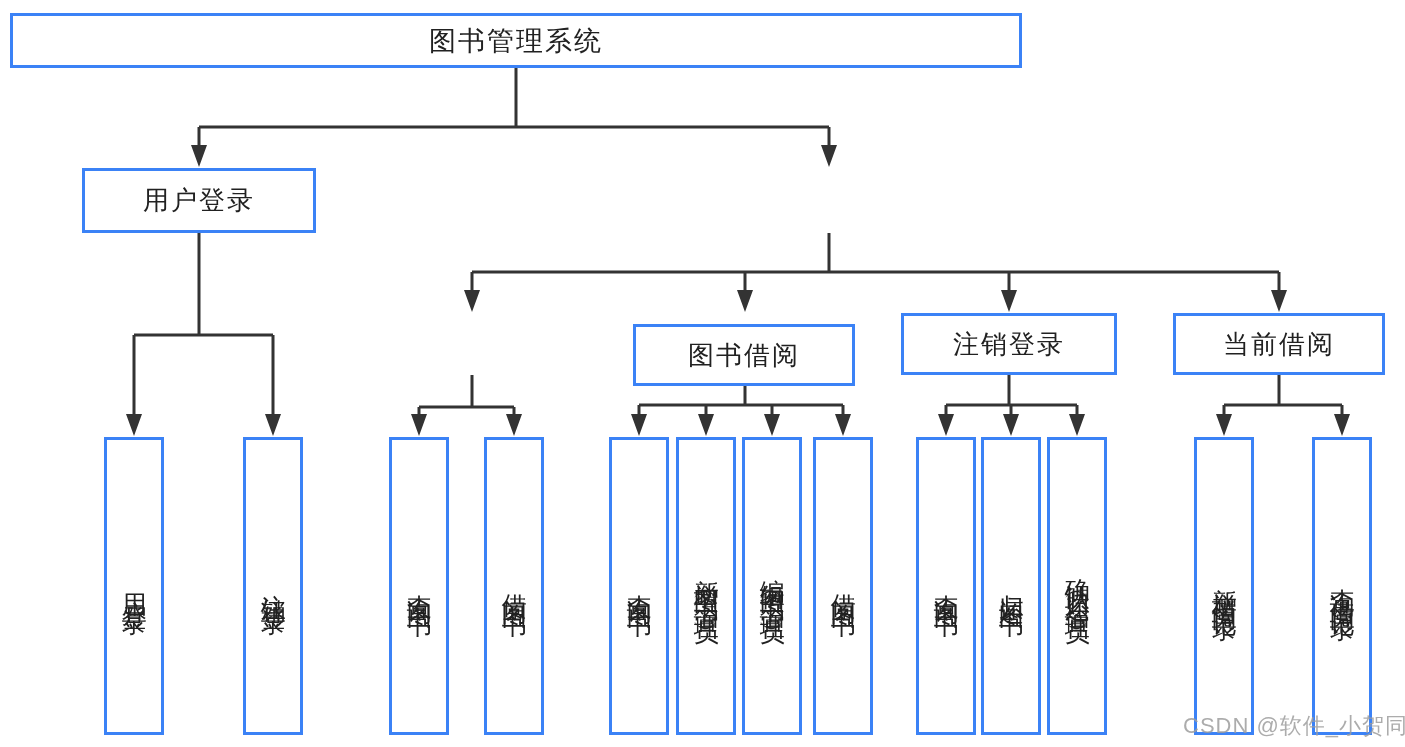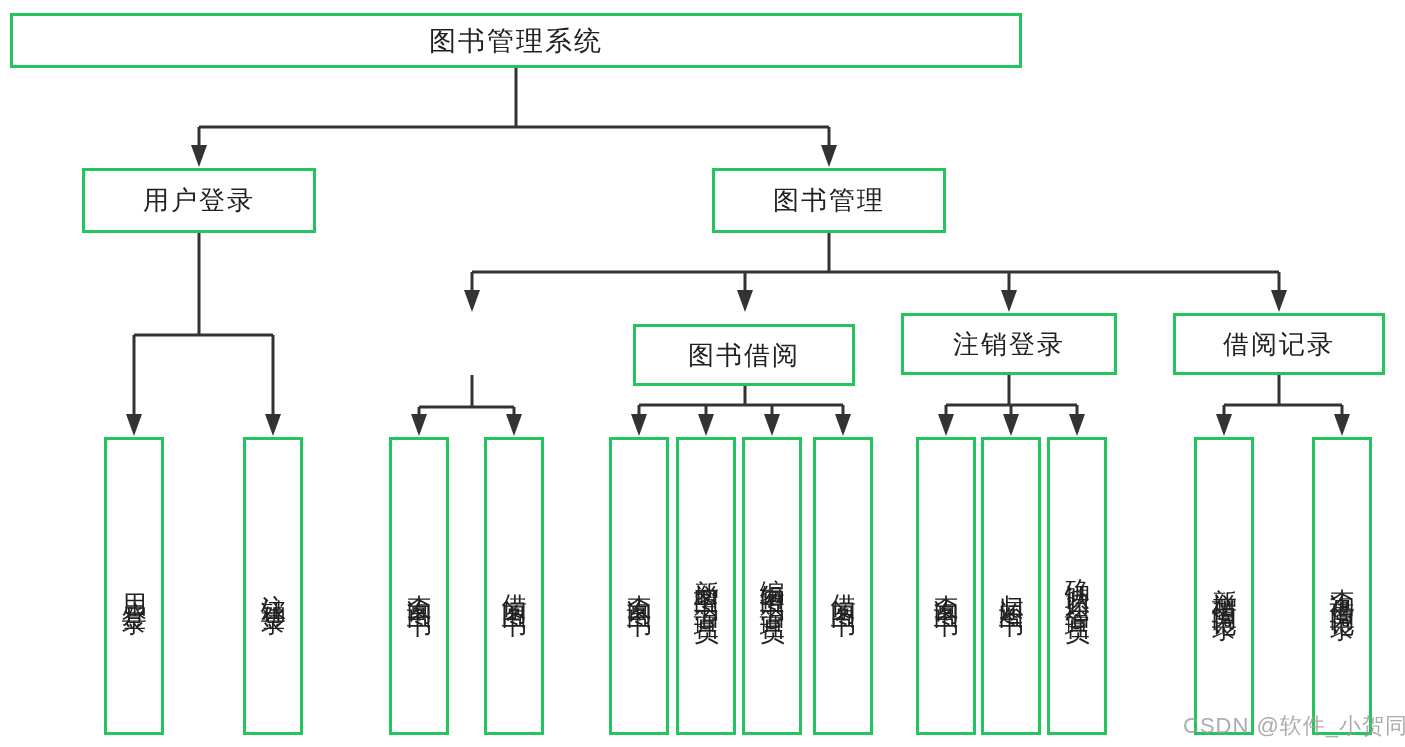--- a/index.html
+++ b/index.html
@@ -7,21 +7,21 @@
     position:relative;
     width:1405px;height:747px;
     background:#ffffff;
     font-family:"Liberation Sans","DejaVu Sans",sans-serif;
     overflow:hidden;
   }
   #connector-svg{position:absolute;left:0;top:0;pointer-events:none;}
   .box{
     position:absolute;
     background:#ffffff;
-    border:3px solid #22c55e;
+    border:3px solid #3b82f6;
     box-sizing:border-box;
     display:flex;align-items:center;justify-content:center;
     color:#212121;
   }
   .hbox span{
     font-size:26px;
     letter-spacing:2px;
     white-space:nowrap;
   }
   .root-box span{
@@ -82,32 +82,29 @@
       M1334 414 L1350 414 L1342 436 Z"></path>
   </svg>
 
   <div class="box hbox root-box" style="left:10px;top:13px;width:1012px;height:55px">
     <span>图书管理系统</span>
   </div>
 
   <div class="box hbox" style="left:82px;top:168px;width:234px;height:65px">
     <span>用户登录</span>
   </div>
-  <div class="box hbox" style="left:712px;top:168px;width:234px;height:65px">
-    <span>图书管理</span>
-  </div>
 
   <div class="box hbox" style="left:633px;top:324px;width:222px;height:62px">
     <span>图书借阅</span>
   </div>
   <div class="box hbox" style="left:901px;top:313px;width:216px;height:62px">
     <span>注销登录</span>
   </div>
   <div class="box hbox" style="left:1173px;top:313px;width:212px;height:62px">
-    <span>借阅记录</span>
+    <span>当前借阅</span>
   </div>
 
   <div class="box vbox" style="left:104px;top:437px;width:60px;height:298px">
     <span>用户登录</span>
   </div>
   <div class="box vbox" style="left:243px;top:437px;width:60px;height:298px">
     <span>注销登录</span>
   </div>
 
   <div class="box vbox" style="left:389px;top:437px;width:60px;height:298px">

